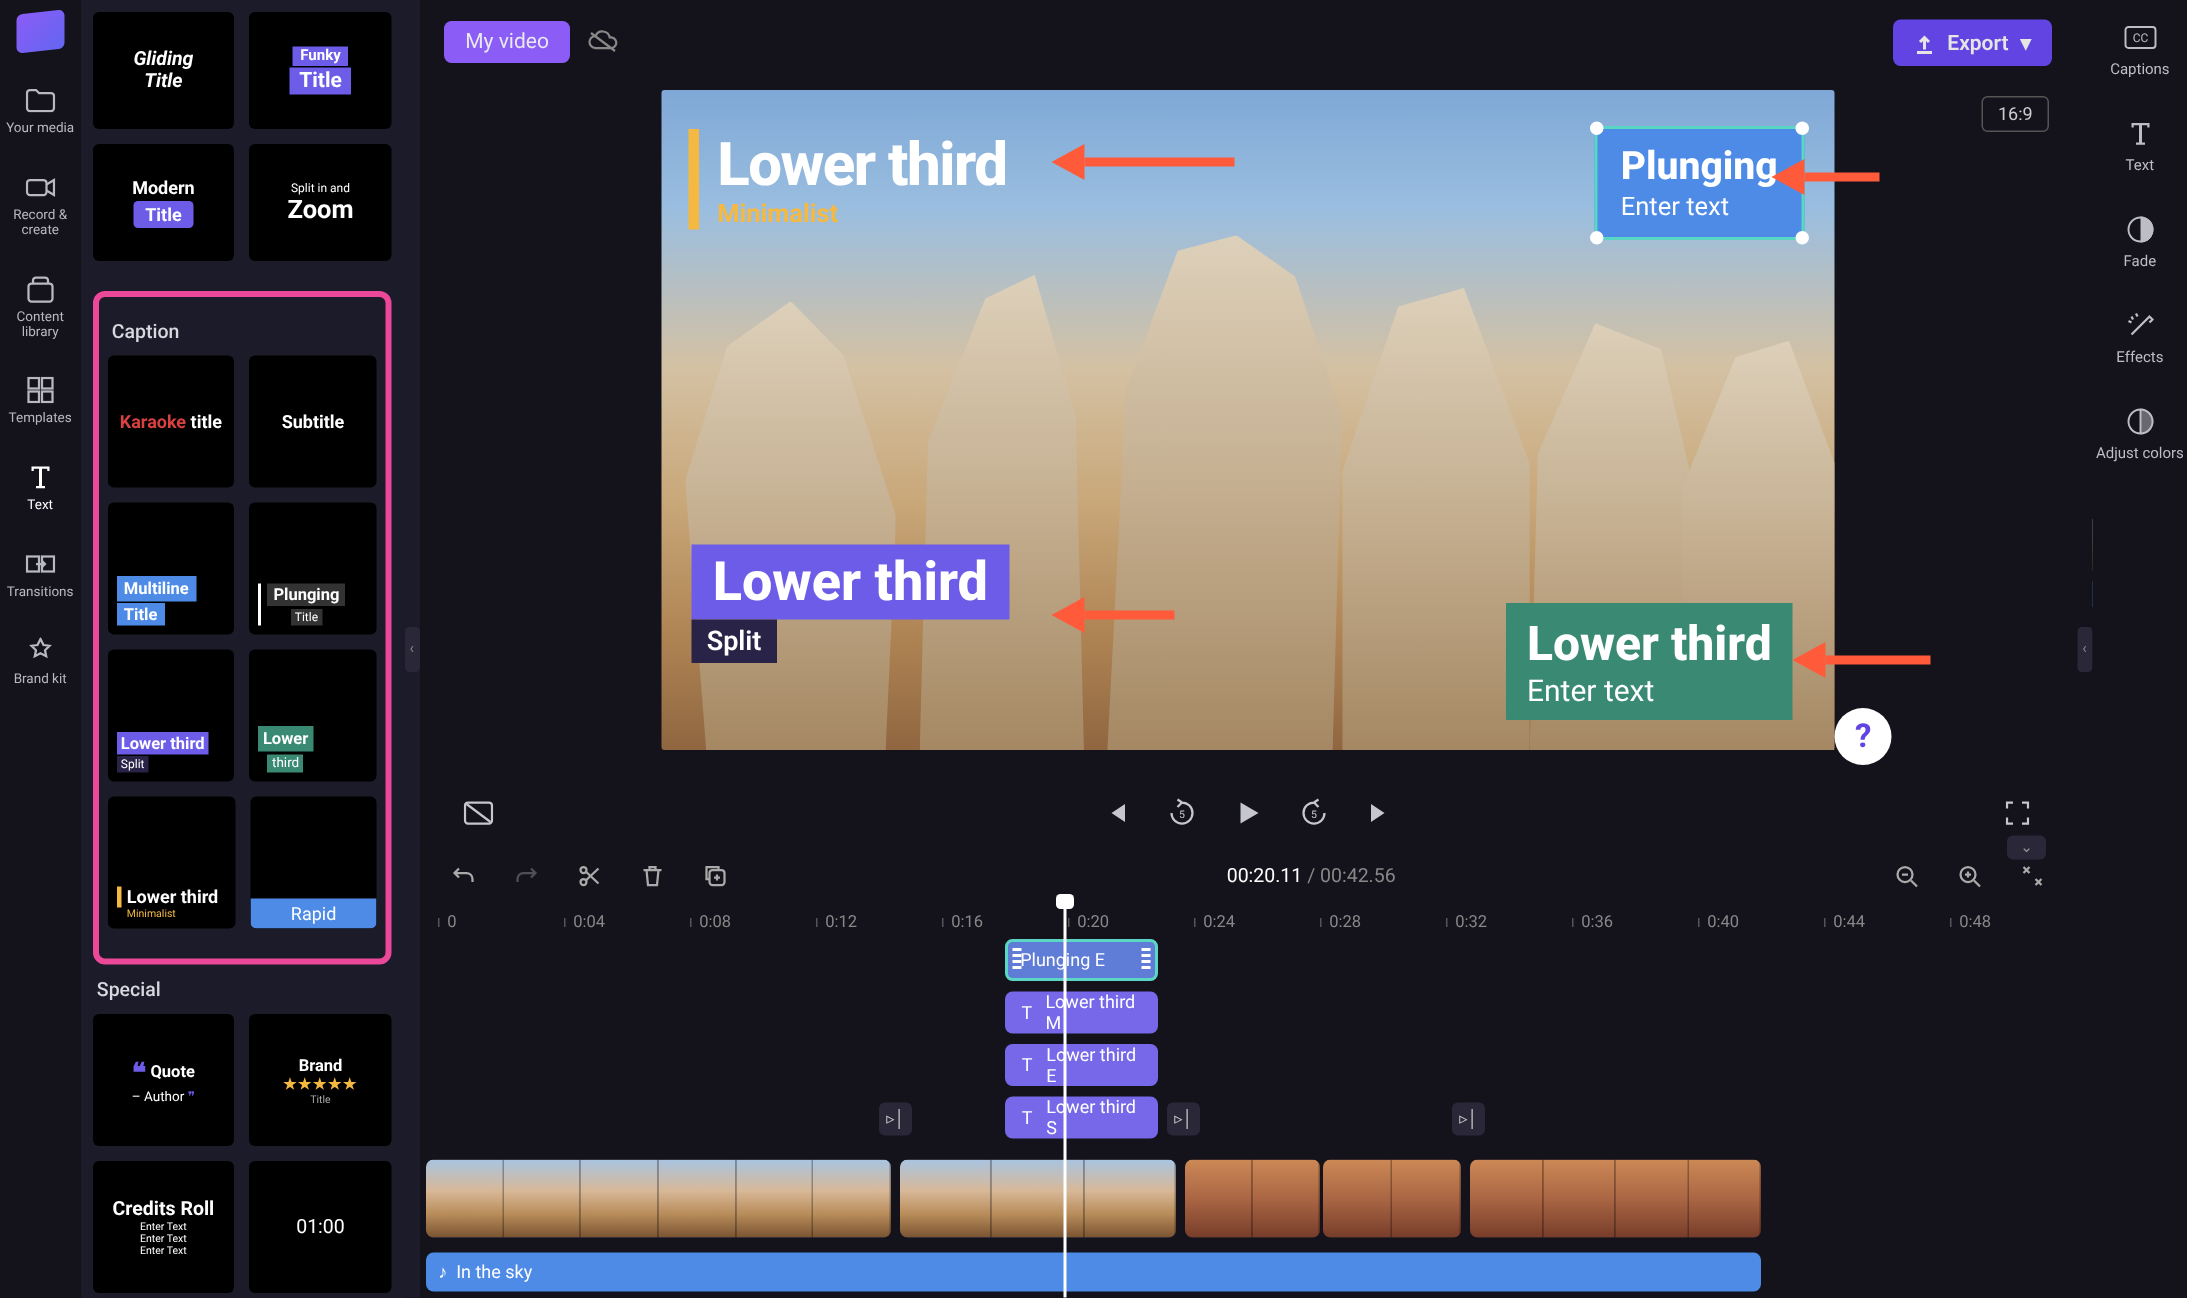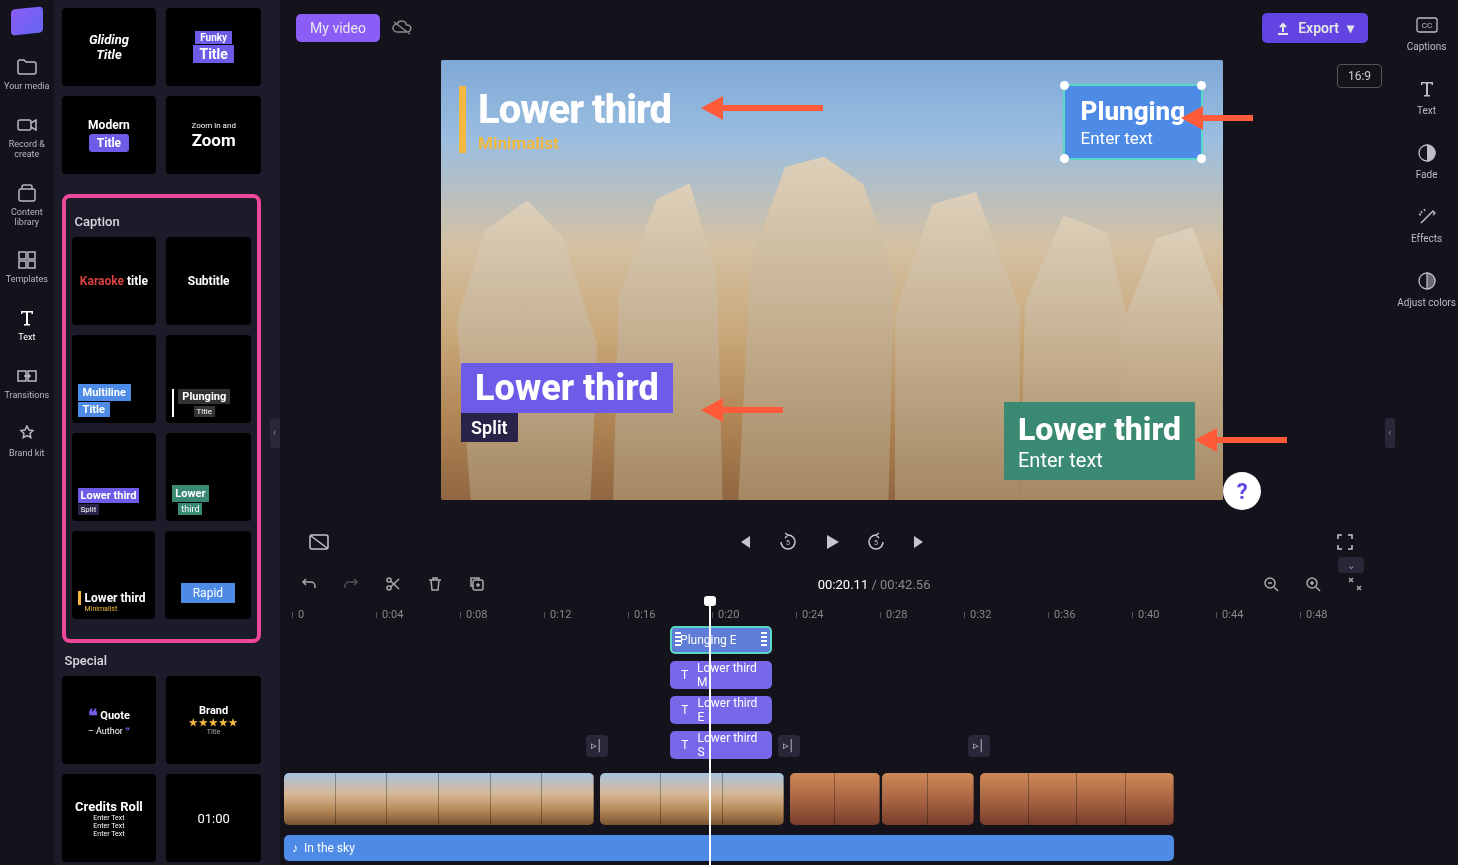--- a/index.html
+++ b/index.html
@@ -191,21 +191,21 @@
       <div style="background:#6c5ce7;padding:1px 5px;font-size:10px">Funky</div>
       <div style="background:#6c5ce7;padding:1px 6px;font-size:14px;margin-top:1px">Title</div>
     </div>
   </div>
   <div class="tile-row">
     <div class="tile">
       <div style="font-size:12px">Modern</div>
       <div style="background:#6c5ce7;padding:2px 8px;border-radius:3px;font-size:12px;margin-top:2px">Title</div>
     </div>
     <div class="tile">
-      <div style="font-size:8px;font-weight:400">Zoom in and</div>
+      <div style="font-size:8px;font-weight:400">Split in and</div>
       <div style="font-size:17px">Zoom</div>
     </div>
   </div>
 
   <div class="highlight-box">
     <div class="section-title">Caption</div>
     <div class="tile-row">
       <div class="tile tile-wide subtitle-t karaoke">
           <span><span class="k">Karaoke</span><span> title</span></span>
         </div>
@@ -232,21 +232,21 @@
       </div>
       <div class="tile tile-wide caption-tile">
         <div><span class="lt-green">Lower</span><br><span class="lt-green-sub">third</span></div>
       </div>
     </div>
     <div class="tile-row">
       <div class="tile tile-wide caption-tile">
         <div class="lt-min">Lower third</div>
         <div class="lt-min-sub">Minimalist</div>
       </div>
-      <div class="tile tile-wide caption-tile" style="padding:16px;justify-content:flex-end">
+      <div class="tile tile-wide caption-tile" style="padding:0;justify-content:flex-end">
         <div class="rapid-b">Rapid</div>
       </div>
     </div>
   </div>
 
   <div class="section-title">Special</div>
   <div class="tile-row">
     <div class="tile tile-wide">
       <div class="quote-t"><span class="qm">❝</span> <span>Quote</span></div>
       <div style="font-size:9px;font-weight:400"><span>– Author</span> <span class="qm" style="color:#6c5ce7">❞</span></div>
@@ -288,21 +288,21 @@
           <svg width="14" height="14" viewBox="0 0 14 14" fill="none" stroke="currentColor" stroke-width="2">
             <path d="M7 10V2M4 5l3-3 3 3M2 12h10"></path>
           </svg>
         </span>
       <span>Export</span>
       <span>▾</span>
     </div>
   </div>
 
   <div class="preview-wrap">
-    <div class="ratio-pill" style="position:absolute;top:8px;right:2px">16:9</div>
+    <div class="ratio-pill" style="position:absolute;top:8px;right:18px">16:9</div>
     <div class="preview">
       <div class="rock r1"></div>
         <div class="rock r2"></div>
         <div class="rock r3"></div>
         <div class="rock r4"></div>
         <div class="rock r5"></div>
         <div class="rock r6"></div>
 
       <div class="ov-lt-min">
         <div class="ov-lt-min-t">Lower third</div>

